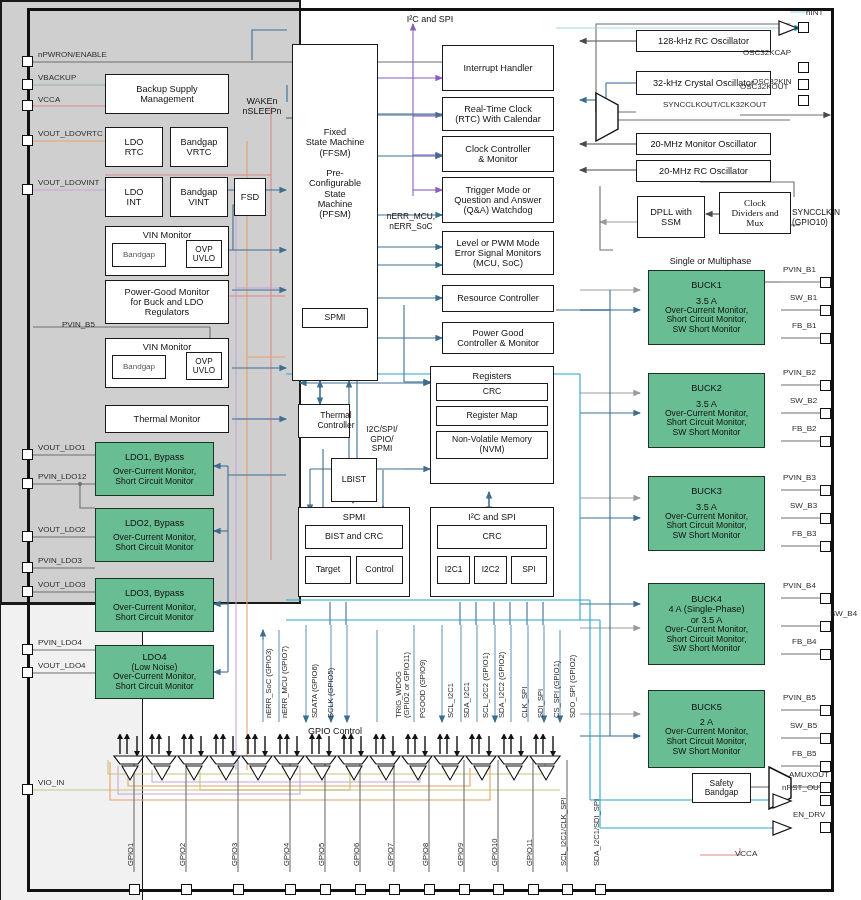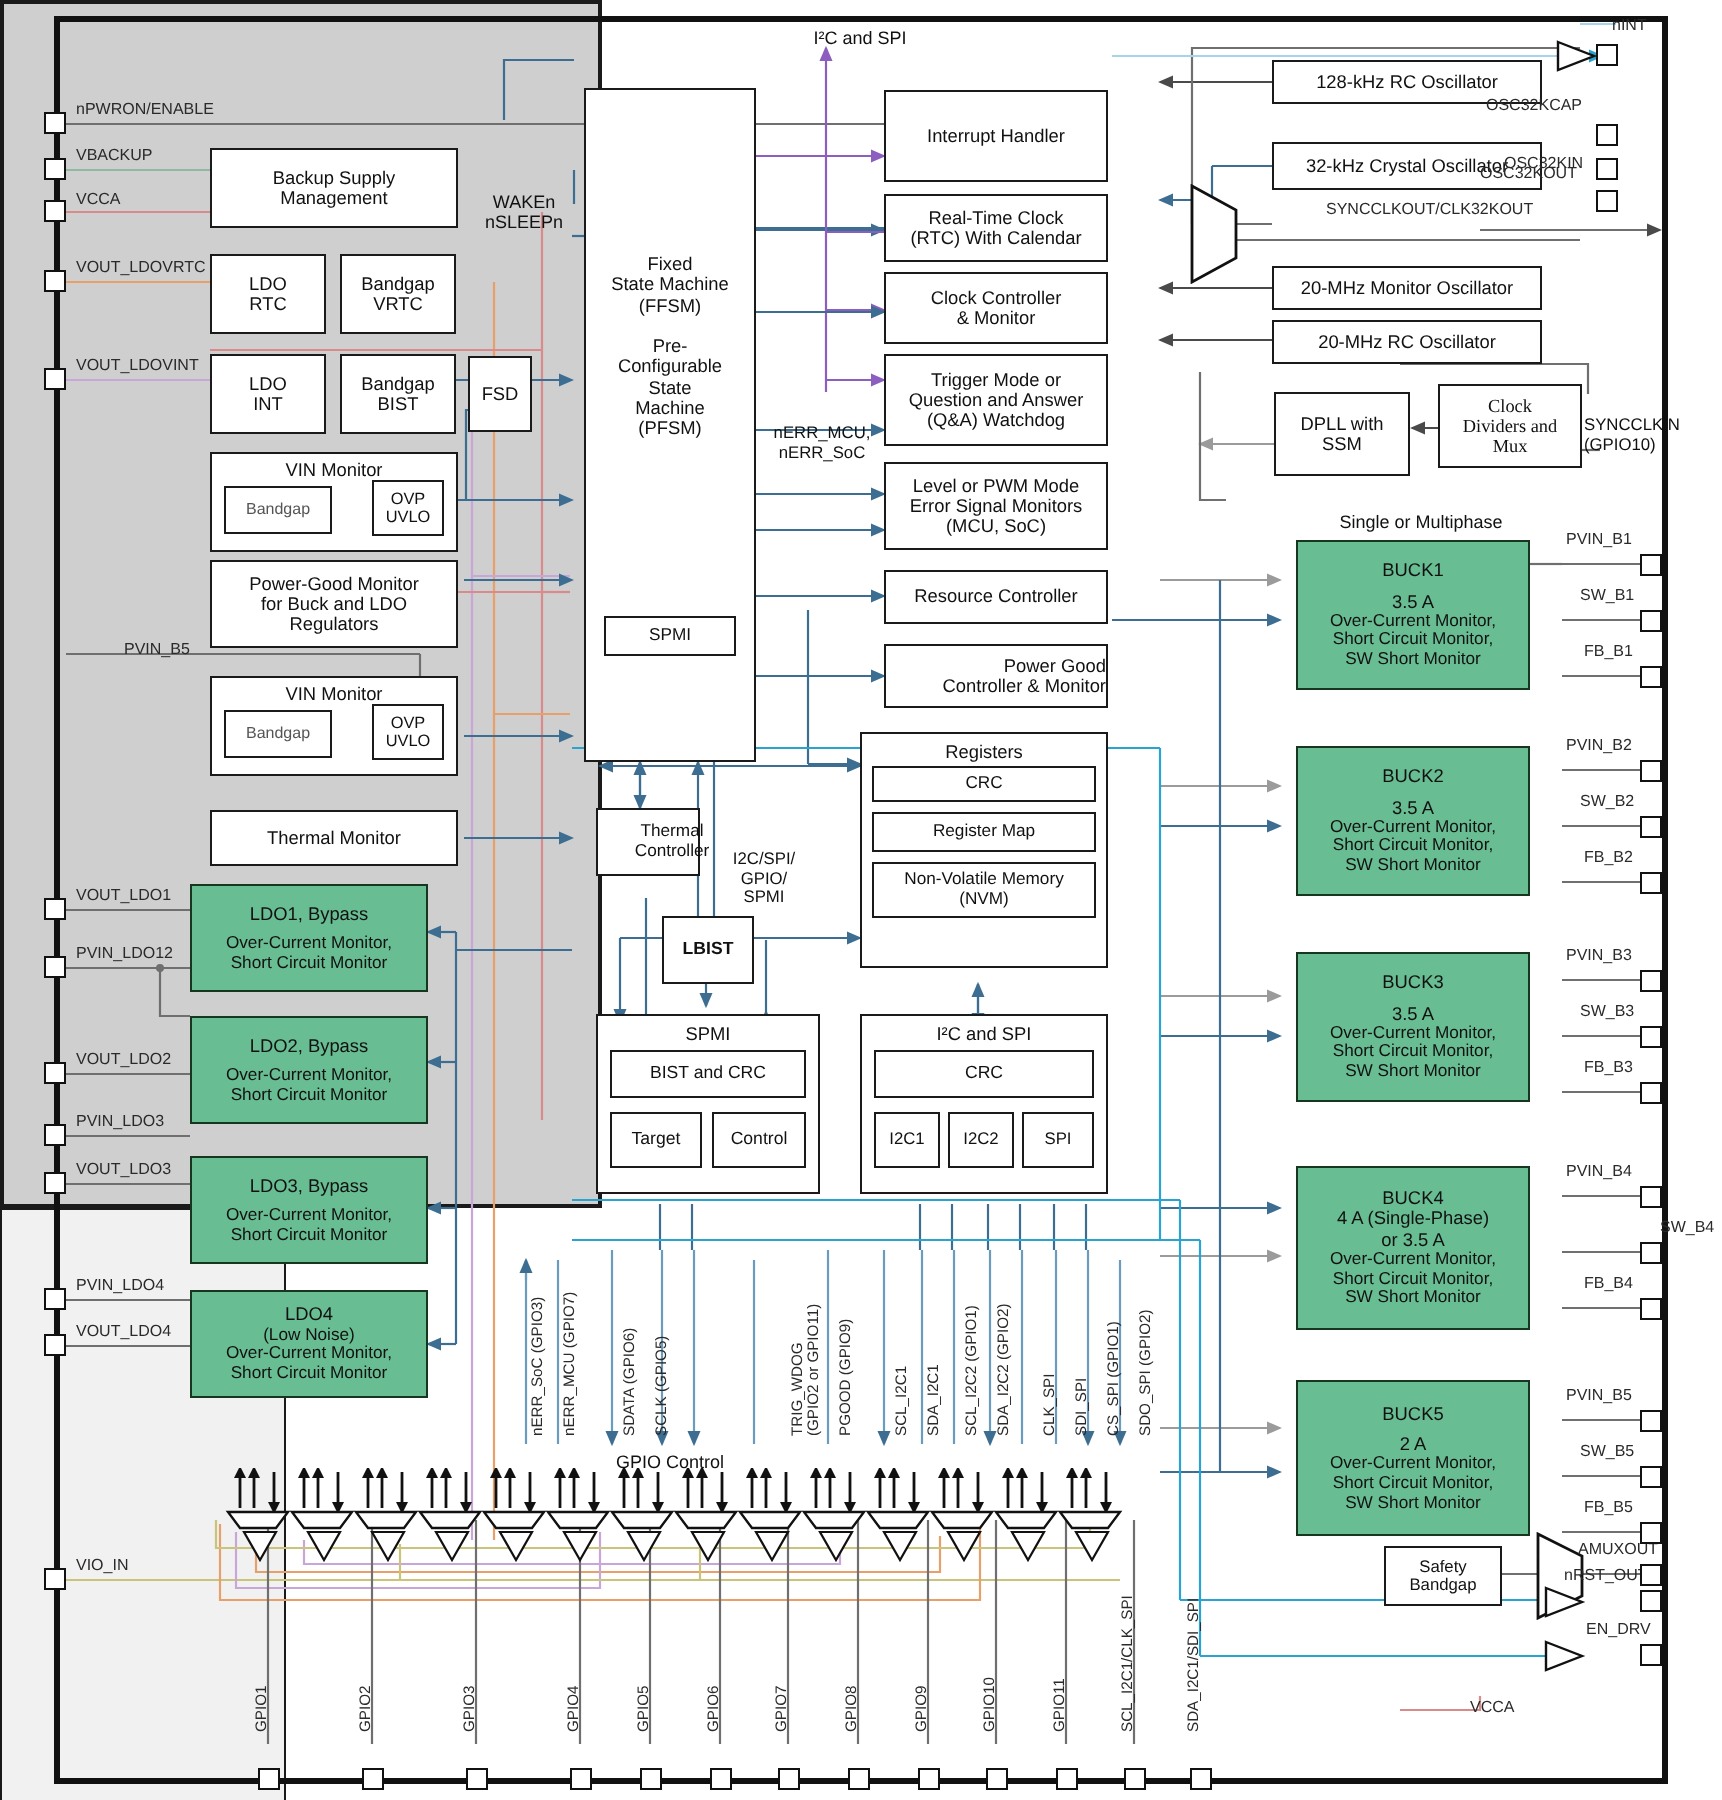--- a/index.html
+++ b/index.html
@@ -298,38 +298,38 @@
       <span>Trigger Mode or</span>
       <span>Question and Answer</span>
       <span>(Q&amp;A) Watchdog</span>
     </div>
   <div class="blk" style="left:442px;top:231px;width:112px;height:44px;">
       <span>Level or PWM Mode</span>
       <span>Error Signal Monitors</span>
       <span>(MCU, SoC)</span>
     </div>
   <div class="blk" style="left:442px;top:285px;width:112px;height:27px;">Resource Controller</div>
-  <div class="blk" style="left:442px;top:322px;width:112px;height:32px;align-items:flex-end;">
+  <div class="blk" style="left:442px;top:322px;width:112px;height:32px;">
       <span>Power Good</span>
       <span>Controller &amp; Monitor</span>
     </div>
 
   <div class="blk" style="left:430px;top:366px;width:124px;height:118px;justify-content:flex-start;padding-top:4px;">
     <div>Registers</div>
   </div>
   <div class="blk thin" style="left:436px;top:383px;width:112px;height:18px;font-size:8.6px;">CRC</div>
   <div class="blk thin" style="left:436px;top:406px;width:112px;height:20px;font-size:8.6px;">Register Map</div>
   <div class="blk thin" style="left:436px;top:431px;width:112px;height:28px;font-size:8.6px;white-space:pre-line;">Non-Volatile Memory
 (NVM)</div>
 
   <div class="blk" style="left:298px;top:404px;width:52px;height:34px;font-size:8.6px;padding-left:24px;">
       <span>Thermal</span>
       <span>Controller</span>
     </div>
-  <div class="blk" style="left:331px;top:458px;width:46px;height:34px;font-size:8.8px;font-weight:bold;">LBIST</div>
+  <div class="blk" style="left:331px;top:458px;width:46px;height:44px;font-size:8.8px;">LBIST</div>
 
   <div class="blk" style="left:298px;top:507px;width:112px;height:90px;justify-content:flex-start;padding-top:4px;">
     <div>SPMI</div>
   </div>
   <div class="blk thin" style="left:305px;top:525px;width:98px;height:24px;font-size:8.8px;">BIST and CRC</div>
   <div class="blk thin" style="left:305px;top:556px;width:46px;height:28px;font-size:8.8px;">Target</div>
   <div class="blk thin" style="left:356px;top:556px;width:47px;height:28px;font-size:8.8px;">Control</div>
 
   <div class="blk" style="left:430px;top:507px;width:124px;height:90px;justify-content:flex-start;padding-top:4px;">
     <div>I²C and SPI</div>
@@ -358,21 +358,21 @@
   <div class="blk" style="left:170px;top:127px;width:58px;height:40px;">
       <span>Bandgap</span>
       <span>VRTC</span>
     </div>
   <div class="blk" style="left:105px;top:177px;width:58px;height:40px;">
       <span>LDO</span>
       <span>INT</span>
     </div>
   <div class="blk" style="left:170px;top:177px;width:58px;height:40px;">
       <span>Bandgap</span>
-      <span>BIST</span>
+      <span>VINT</span>
     </div>
   <div class="blk" style="left:234px;top:178px;width:32px;height:38px;">FSD</div>
 
   <div class="blk" style="left:105px;top:226px;width:124px;height:50px;justify-content:flex-start;padding-top:3px;">
     <div>VIN Monitor</div>
   </div>
   <div class="blk thin" style="left:112px;top:243px;width:54px;height:24px;font-size:8px;color:#555;">Bandgap</div>
   <div class="blk thin" style="left:186px;top:240px;width:36px;height:28px;font-size:8.2px;">
       <span>OVP</span>
       <span>UVLO</span>

